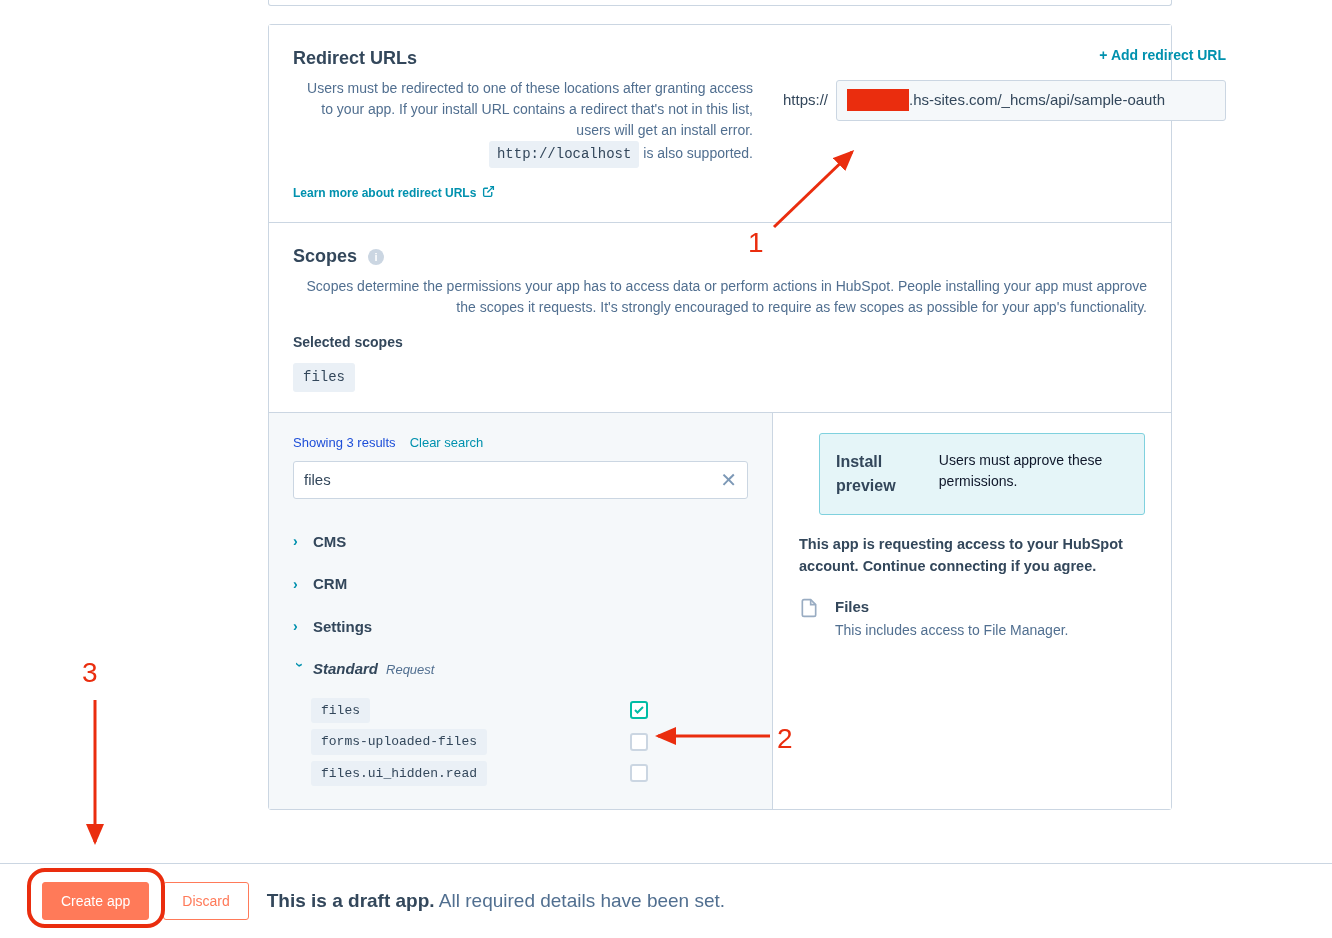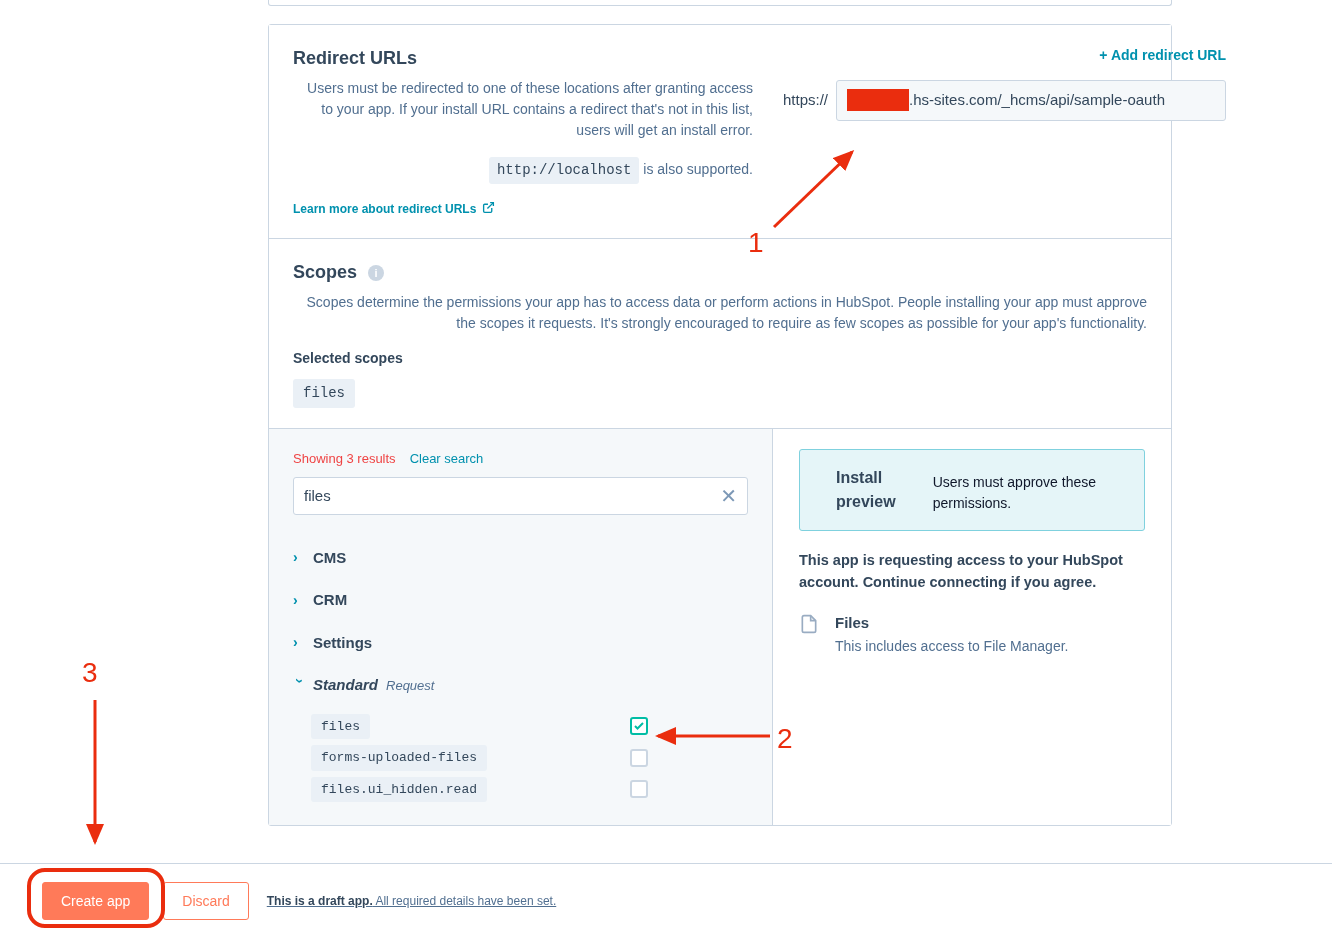--- a/index.html
+++ b/index.html
@@ -93,21 +93,21 @@
     background: #f5f8fa;
     padding: 20px 24px;
     border-right: 1px solid #cbd6e2;
   }
   .lower-right {
     flex: 1;
     background: #fff;
     padding: 20px 26px;
   }
   .results-row { display: flex; gap: 14px; align-items: center; margin-bottom: 8px; font-size: 13px; }
-  .muted { color: #ef4444; }
+  .muted { color: #1d4ed8; }
   .search-box {
     display: flex; align-items: center;
     border: 1px solid #cbd6e2; border-radius: 3px; background: #fff;
     padding: 8px 10px; margin-bottom: 22px;
   }
   .search-box input {
     border: none; outline: none; flex: 1; font-size: 15px; color: #33475b; background: transparent;
   }
   .clear-x { color: #7c98b6; cursor: pointer; font-size: 20px; line-height: 1; }
   .cat-row { display: flex; align-items: center; gap: 8px; padding: 10px 0; cursor: pointer; }
@@ -129,42 +129,43 @@
   .cb {
     width: 18px; height: 18px; border: 2px solid #cbd6e2; border-radius: 3px;
     margin-right: 100px; display: flex; align-items: center; justify-content: center;
     background: #fff; cursor: pointer;
   }
   .cb.teal { border-color: #00bda5; }
   .cb.teal svg { display: block; }
   .cb svg { display: none; }
   .preview-banner {
     border: 1px solid #7fd1de; background: #e5f5f8; border-radius: 3px;
-    padding: 16px 36px; display: flex; gap: 18px; align-items: flex-end;
+    padding: 16px 16px; display: flex; gap: 18px; align-items: flex-start;
     margin-bottom: 18px;
+    margin-left: 20px;
   }
   .preview-title { font-weight: 700; color: #33475b; font-size: 16px; }
   .preview-sub { color: #0f172a; font-size: 14px; }
   .access-text { font-weight: 600; color: #33475b; margin-bottom: 18px; font-size: 14.5px; line-height: 1.55; }
   .perm-row { display: flex; gap: 16px; align-items: flex-start; }
   .file-icon { color: #99acc2; }
   .perm-name { font-weight: 600; color: #33475b; font-size: 15px; margin-bottom: 2px; }
   .perm-desc { color: #516f90; font-size: 14px; }
   .footer {
     position: absolute; left: 0; right: 0; bottom: 0;
     background: #fff; border-top: 1px solid #cbd6e2;
     padding: 18px 24px; display: flex; align-items: center; gap: 14px;
   }
   .btn {
     border-radius: 3px; padding: 10px 18px; font-size: 14px; font-weight: 500;
     cursor: pointer; border: 1px solid; display: inline-flex; align-items: center;
   }
   .btn-primary { background: #ff7a59; border-color: #ff7a59; color: #fff; }
   .btn-secondary { background: #fff; border-color: #ff7a59; color: #ff7a59; }
-  .footer-text { color: #516f90; font-size: 12px; margin-left: 4px; text-decoration: underline; }
+  .footer-text { color: #516f90; font-size: 19px; margin-left: 4px; }
   .footer-text b { color: #33475b; font-weight: 600; }
   .primary-highlight {
     position: absolute; border: 4px solid #ea2d0e; border-radius: 18px;
     width: 138px; height: 60px; left: 27px; bottom: 10px; pointer-events: none;
   }
   .anno { position: absolute; color: #ea2d0e; font-size: 28px; font-weight: 400; pointer-events:none; }
   .anno-1 { left: 748px; top: 222px; }
   .anno-2 { left: 777px; top: 718px; }
   .anno-3 { left: 82px; top: 652px; }
   svg.arrow { position: absolute; pointer-events: none; }
@@ -173,21 +174,21 @@
 <body>
 
 <div class="panel-wrap">
   <div class="panel-top-edge"></div>
   <div class="panel">
 
     <div class="section redirect-section">
       <div class="redirect-left">
         <h3 class="section-title">Redirect URLs</h3>
         <p class="desc">Users must be redirected to one of these locations after granting access to your app. If your install URL contains a redirect that's not in this list, users will get an install error.</p>
-        <p class="desc" style="margin-top:16px;padding-left:7px;">
+        <p class="desc" style="padding-left:7px;">
           <span class="code-inline">http://localhost</span><span> is also supported.</span>
         </p>
         <div class="link-row">
           <a class="link">
             <span>Learn more about redirect URLs</span>
             <span class="ext-icon">
               <svg width="13" height="13" viewBox="0 0 24 24" fill="none" stroke="#0091ae" stroke-width="2.5">
                   <path d="M18 13v6a2 2 0 0 1-2 2H5a2 2 0 0 1-2-2V8a2 2 0 0 1 2-2h6"></path>
                   <polyline points="15 3 21 3 21 9"></polyline>
                   <line x1="10" y1="14" x2="21" y2="3"></line>

